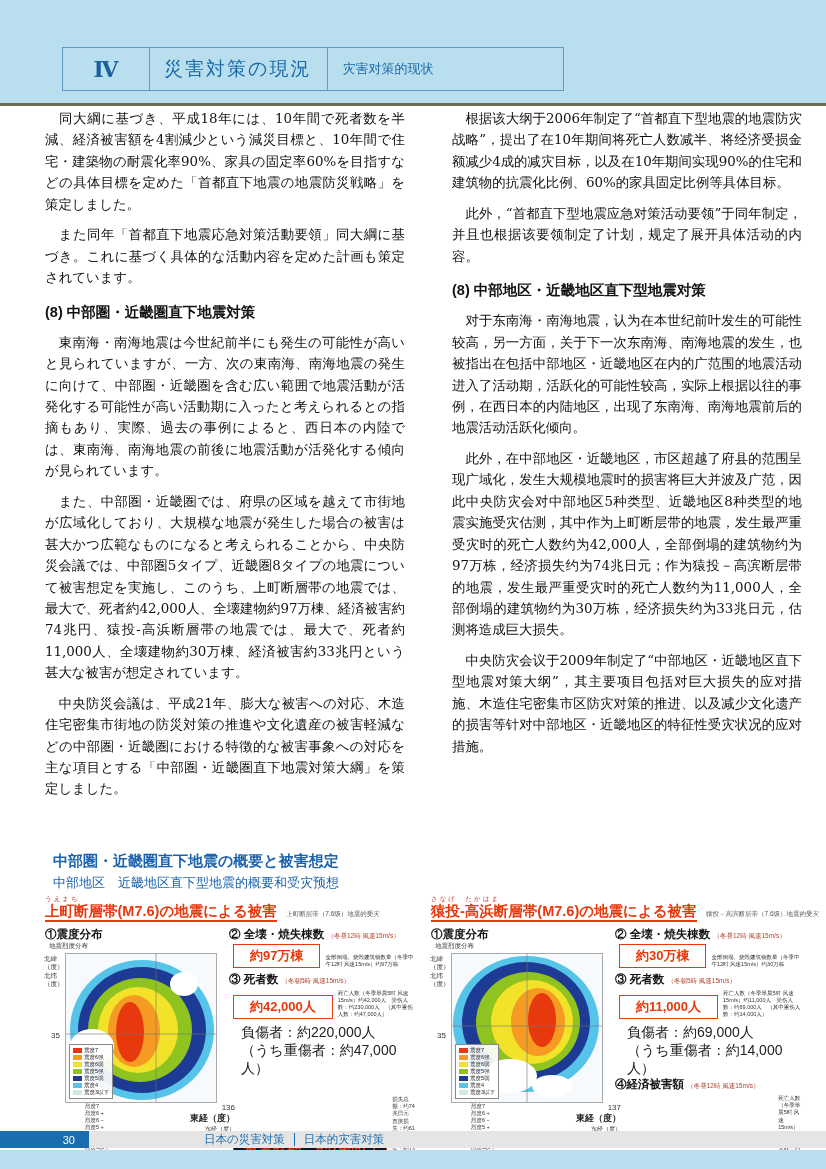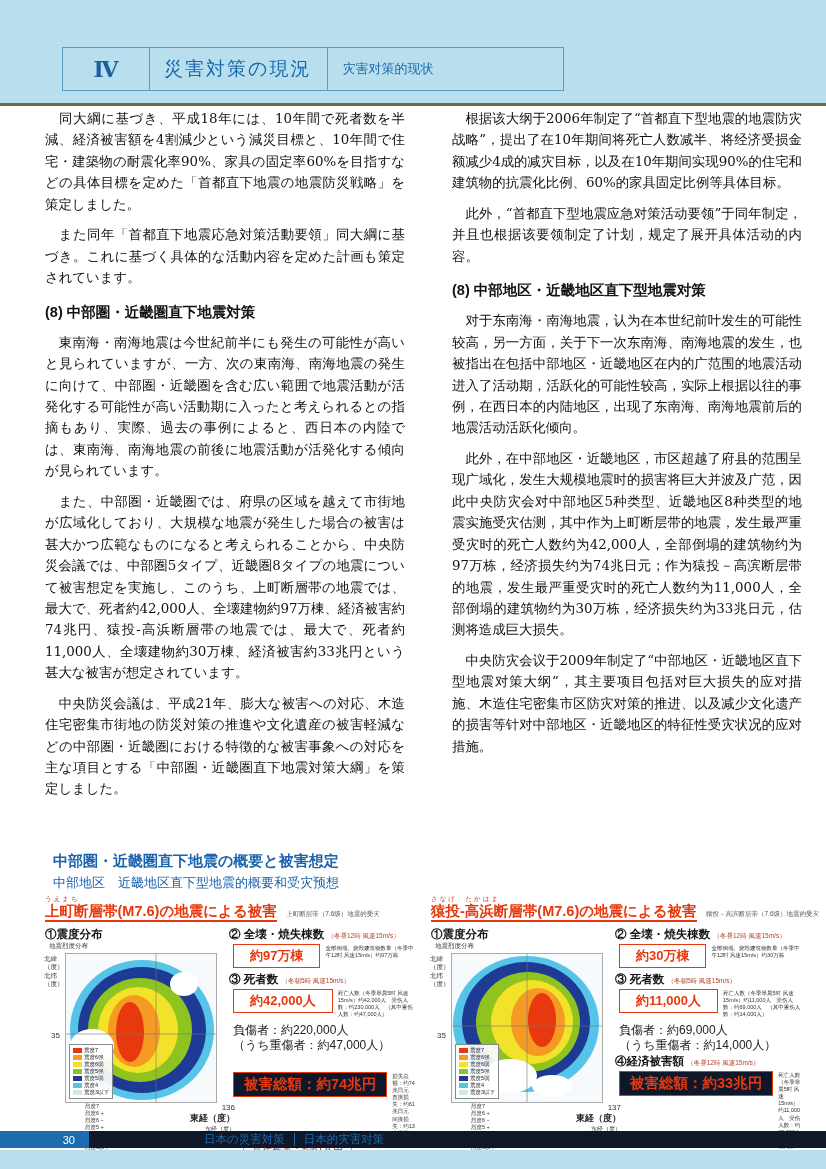--- a/index.html
+++ b/index.html
@@ -44,30 +44,30 @@
   .under-map{display:flex;margin-left:20px;width:150px;}
   .zh-legend{font-size:5.5px;color:#333;line-height:1.25;width:60px;}
   .lon-block{text-align:right;flex:1;}
   .lon-tick{font-size:8px;color:#333;}
   .lon-ja{font-size:9px;font-weight:bold;color:#222;}
   .lon-zh{font-size:6px;color:#333;}
   
   .stats-col{flex:1;min-width:0;}
   .stat-label{font-weight:bold;font-size:11.5px;white-space:nowrap;}
   .stat-cond{font-weight:normal;font-size:6.5px;color:#b4432a;}
-  .stat-row{display:flex;align-items:flex-start;gap:5px;margin:2px 0 4px 4px;}
+  .stat-row{display:flex;align-items:flex-end;gap:5px;margin:2px 0 4px 4px;}
   .vbox{border:1.6px solid #e8380d;color:#e8380d;font-weight:bold;font-size:13px;padding:2px 16px;background:#fff;white-space:nowrap;flex:none;}
   .tiny-note{font-size:5.5px;color:#333;line-height:1.3;padding-top:1px;}
-  .sub-line{font-size:12px;color:#222;margin-left:4px;line-height:1.3;}
+  .sub-line{font-size:14px;color:#222;margin-left:12px;line-height:1.3;}
   .total-box{border:1.6px solid #e8380d;color:#e8380d;font-weight:bold;font-size:14.5px;padding:2px 10px;background:#0f172a;white-space:nowrap;flex:none;}
   .mini-box{border:1px solid #8fa3d6;background:#fff;color:#9e3b2c;font-size:10px;padding:1px 8px;margin:4px 0 0 14px;width:fit-content;white-space:nowrap;}
   .mini-box.orange{border-color:#e6c98c;}
   .gap8{height:8px;}
   
-  .footer-row{position:absolute;left:0;top:1131px;width:826px;height:17px;background:#0f172a;display:flex;align-items:center;font-family:"Liberation Sans",sans-serif;}
+  .footer-row{position:absolute;left:0;top:1131px;width:826px;height:17px;background:#e5e5e5;display:flex;align-items:center;font-family:"Liberation Sans",sans-serif;}
   .pg-box{width:89px;height:17px;background:#1b6db0;color:#fff;font-size:11px;display:flex;align-items:center;justify-content:flex-end;padding-right:14px;box-sizing:border-box;flex:none;}
   .foot-text{display:flex;align-items:center;margin-left:115px;gap:9px;}
   .foot-ja,.foot-zh{color:#1b6db0;font-size:11.5px;}
   .foot-div{width:1px;height:13px;background:#1b6db0;}
   .bottom-band{position:absolute;left:0;top:1150px;width:826px;height:19px;background:#b9dfef;}
 </style>
 </head>
 <body>
 
 <div id="page">

